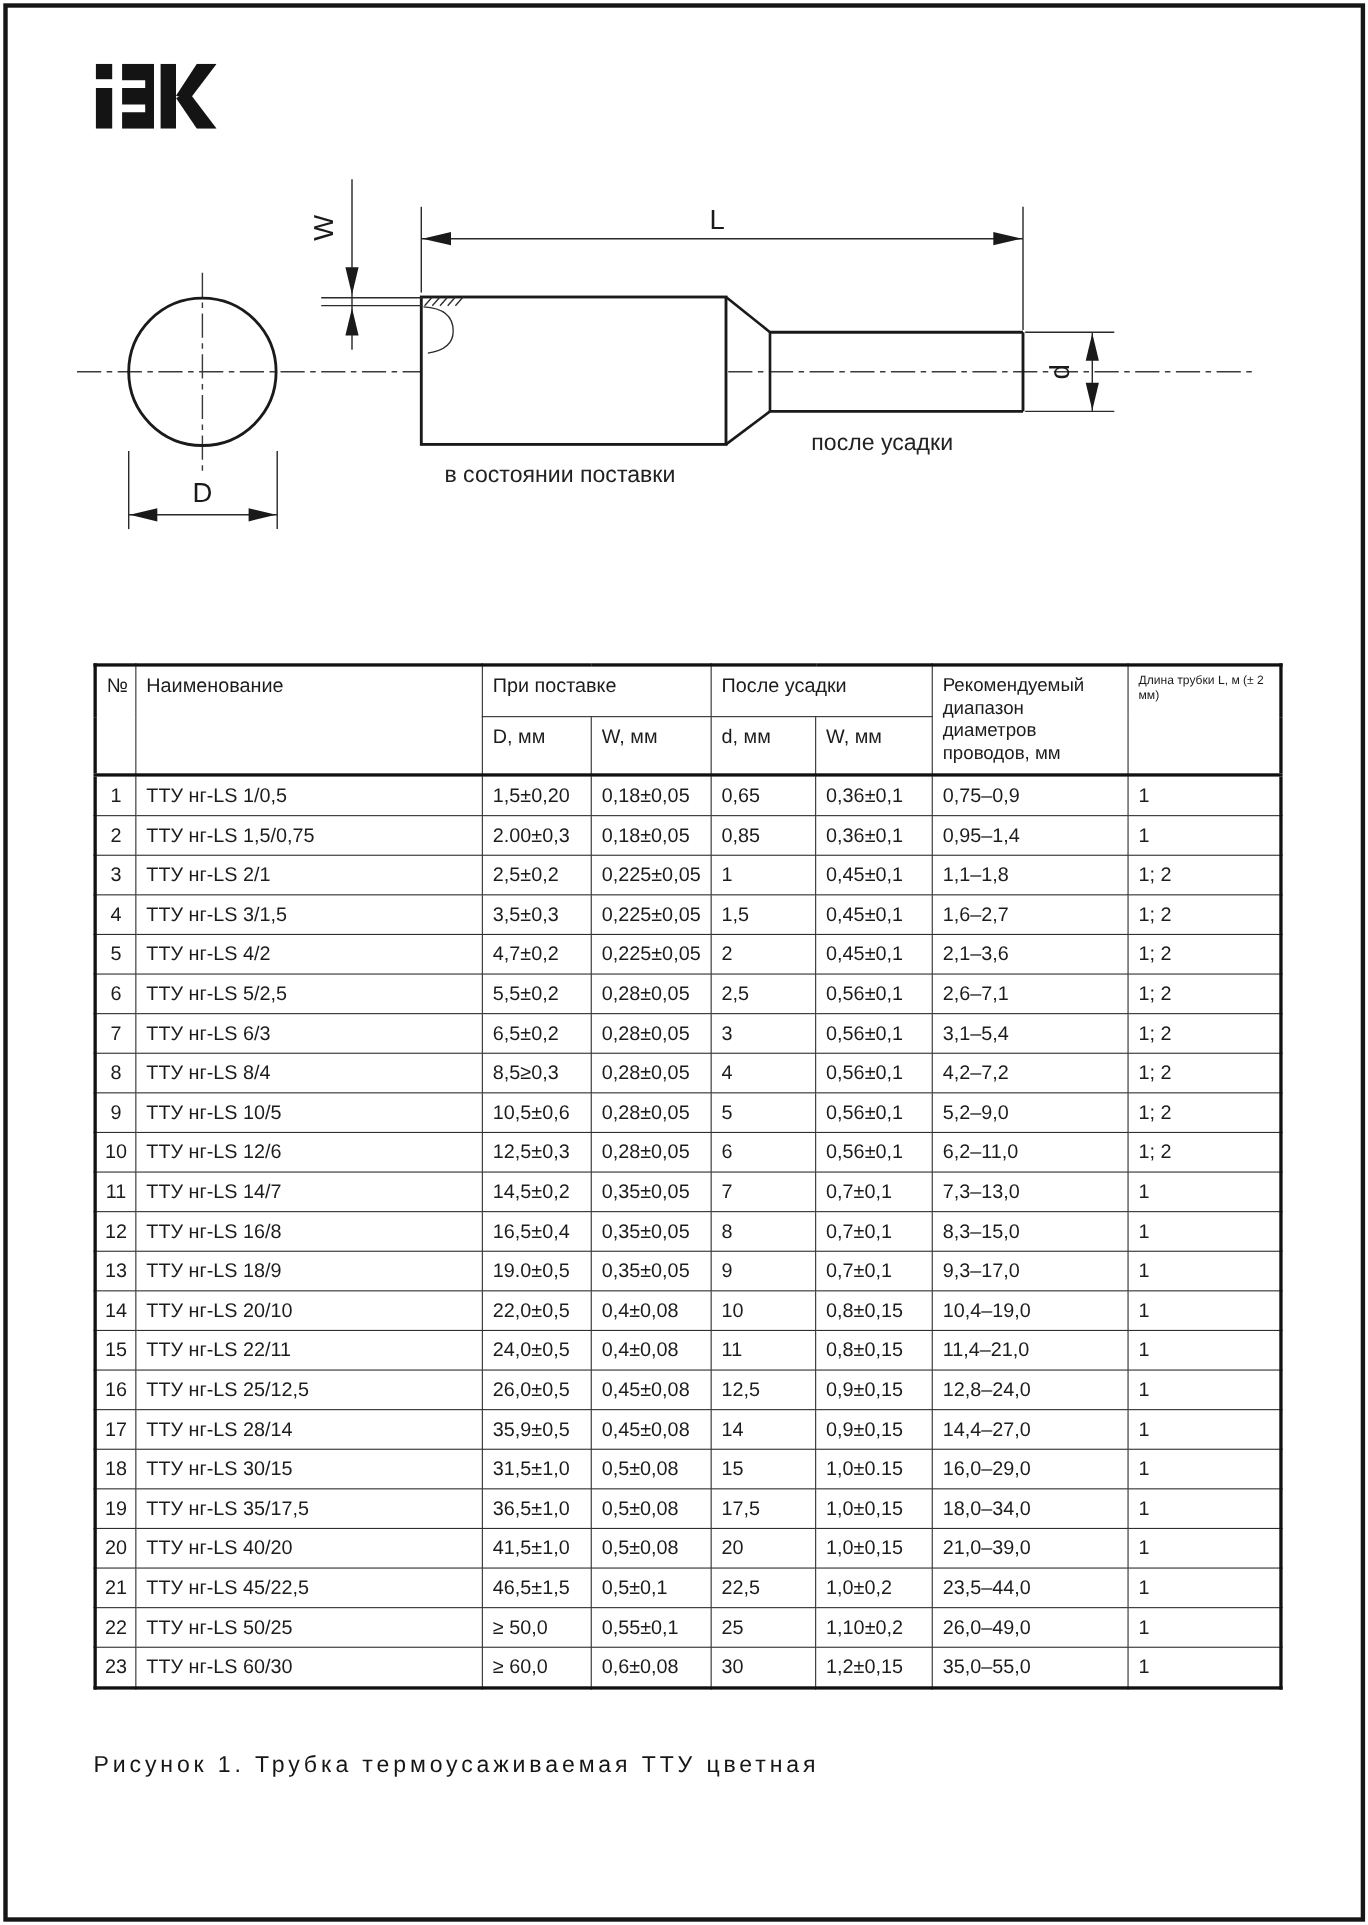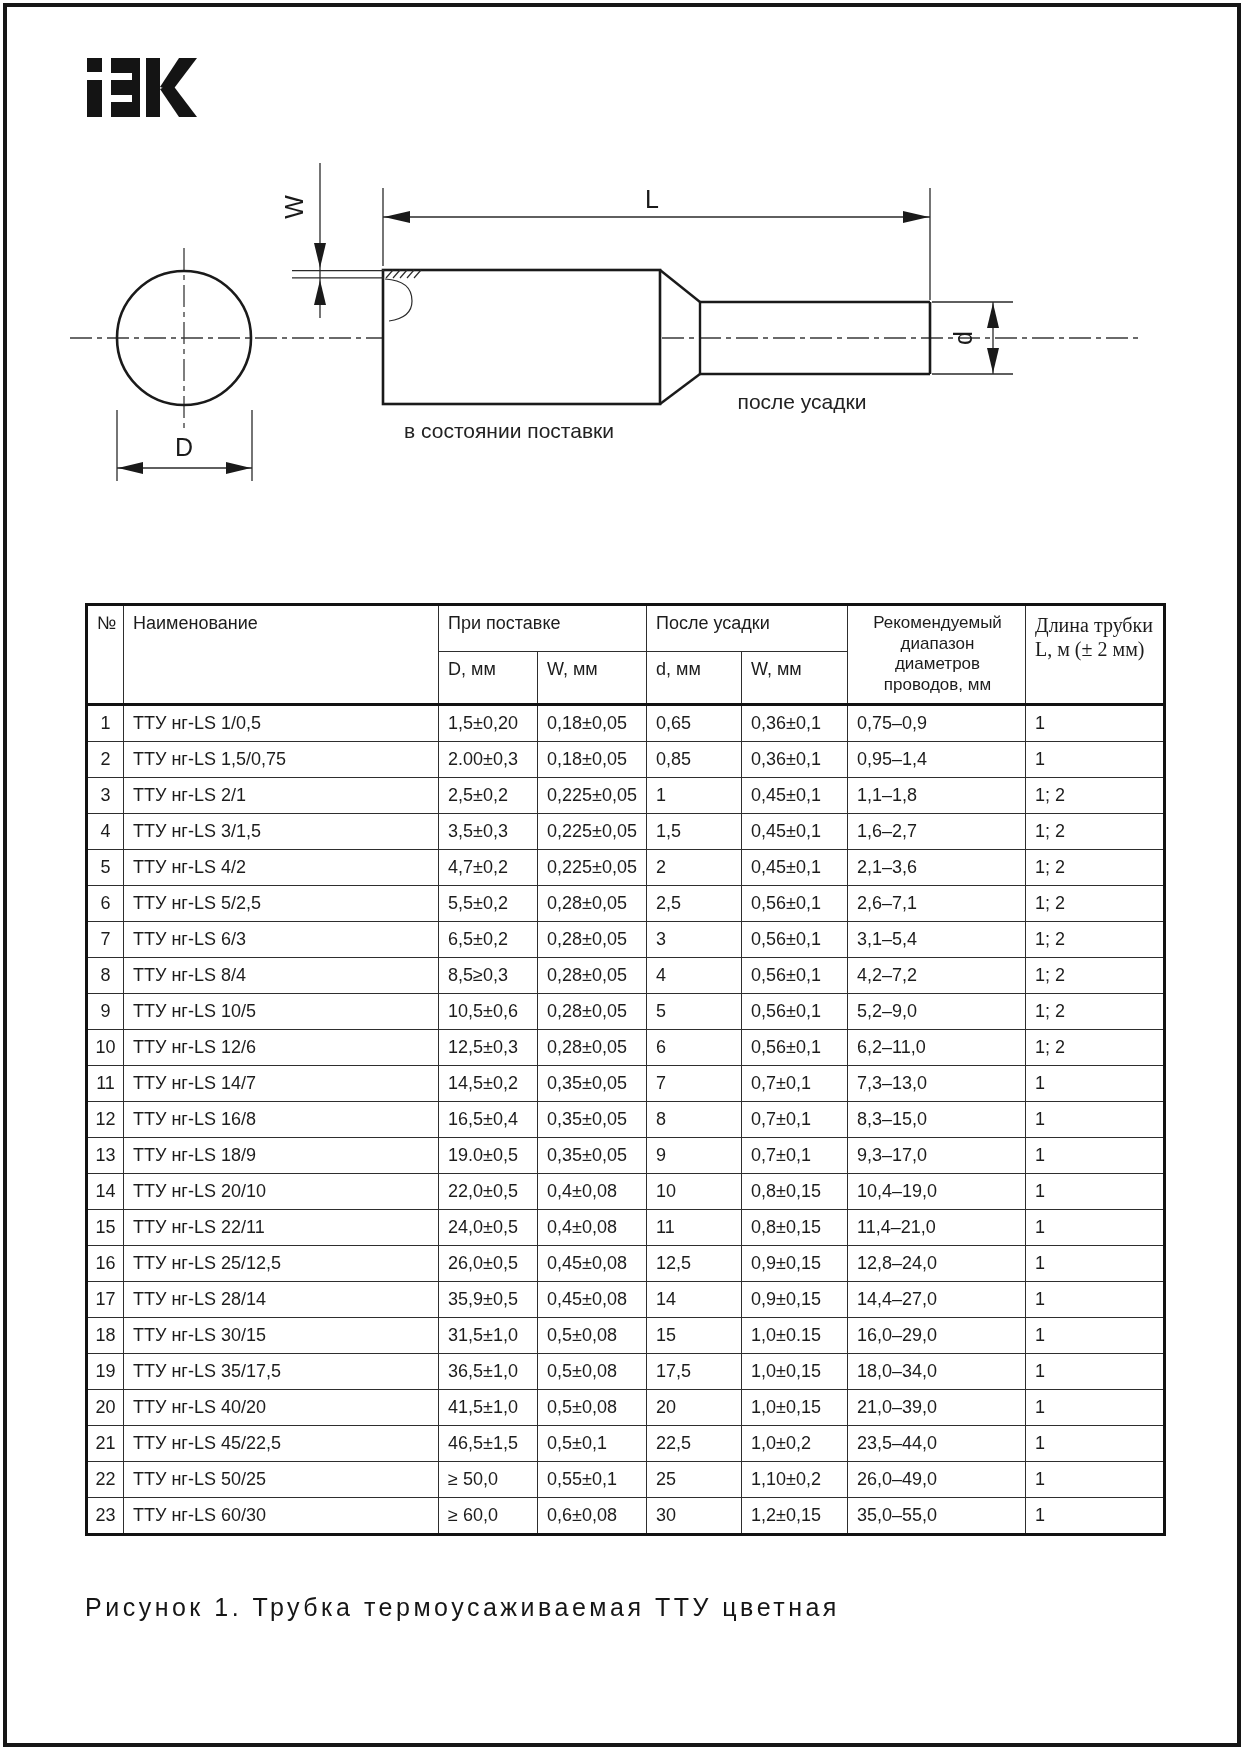--- a/index.html
+++ b/index.html
@@ -23,30 +23,30 @@
   .spec-table th,.spec-table td{
     border:1.5px solid #2e2e2e;
   }
   .spec-table{border:3px solid #111;}
   .spec-table thead th{
     font-weight:400;text-align:left;vertical-align:top;
     padding:7px 7px 4px 9px;font-size:18px;line-height:1.22;
   }
   .spec-table thead tr.sub th{height:40px;}
   .spec-table thead tr.grp th{height:34px;}
-  .spec-table thead th.th-wrap{white-space:pre-line;font-size:17px;text-align:center;}
-  .spec-table thead th.th-len{font-size:20px;font-family:Liberation Serif, serif;}
+  .spec-table thead th.th-wrap{white-space:pre-line;font-size:17px;}
+  .spec-table thead th.th-len{font-size:11px;}
   .spec-table thead{border-bottom:3px solid #111;}
   .spec-table tbody td{
     height:35px;vertical-align:middle;padding:0 6px 0 9px;line-height:1.05;
   }
   .spec-table tbody td.c-num{text-align:center;padding:0 2px;}
   .caption{
     position:absolute;left:85px;top:1593px;
-    font-size:25px;letter-spacing:3.5px;color:#161616;white-space:nowrap;
+    font-size:21px;letter-spacing:3.5px;color:#161616;white-space:nowrap;
   }
 </style>
 </head>
 <body>
 
 <div class="page-frame"></div>
 
 <div class="logo">
   <svg width="110" height="59" viewBox="0 0 110 59">
     <title>IEK</title>

